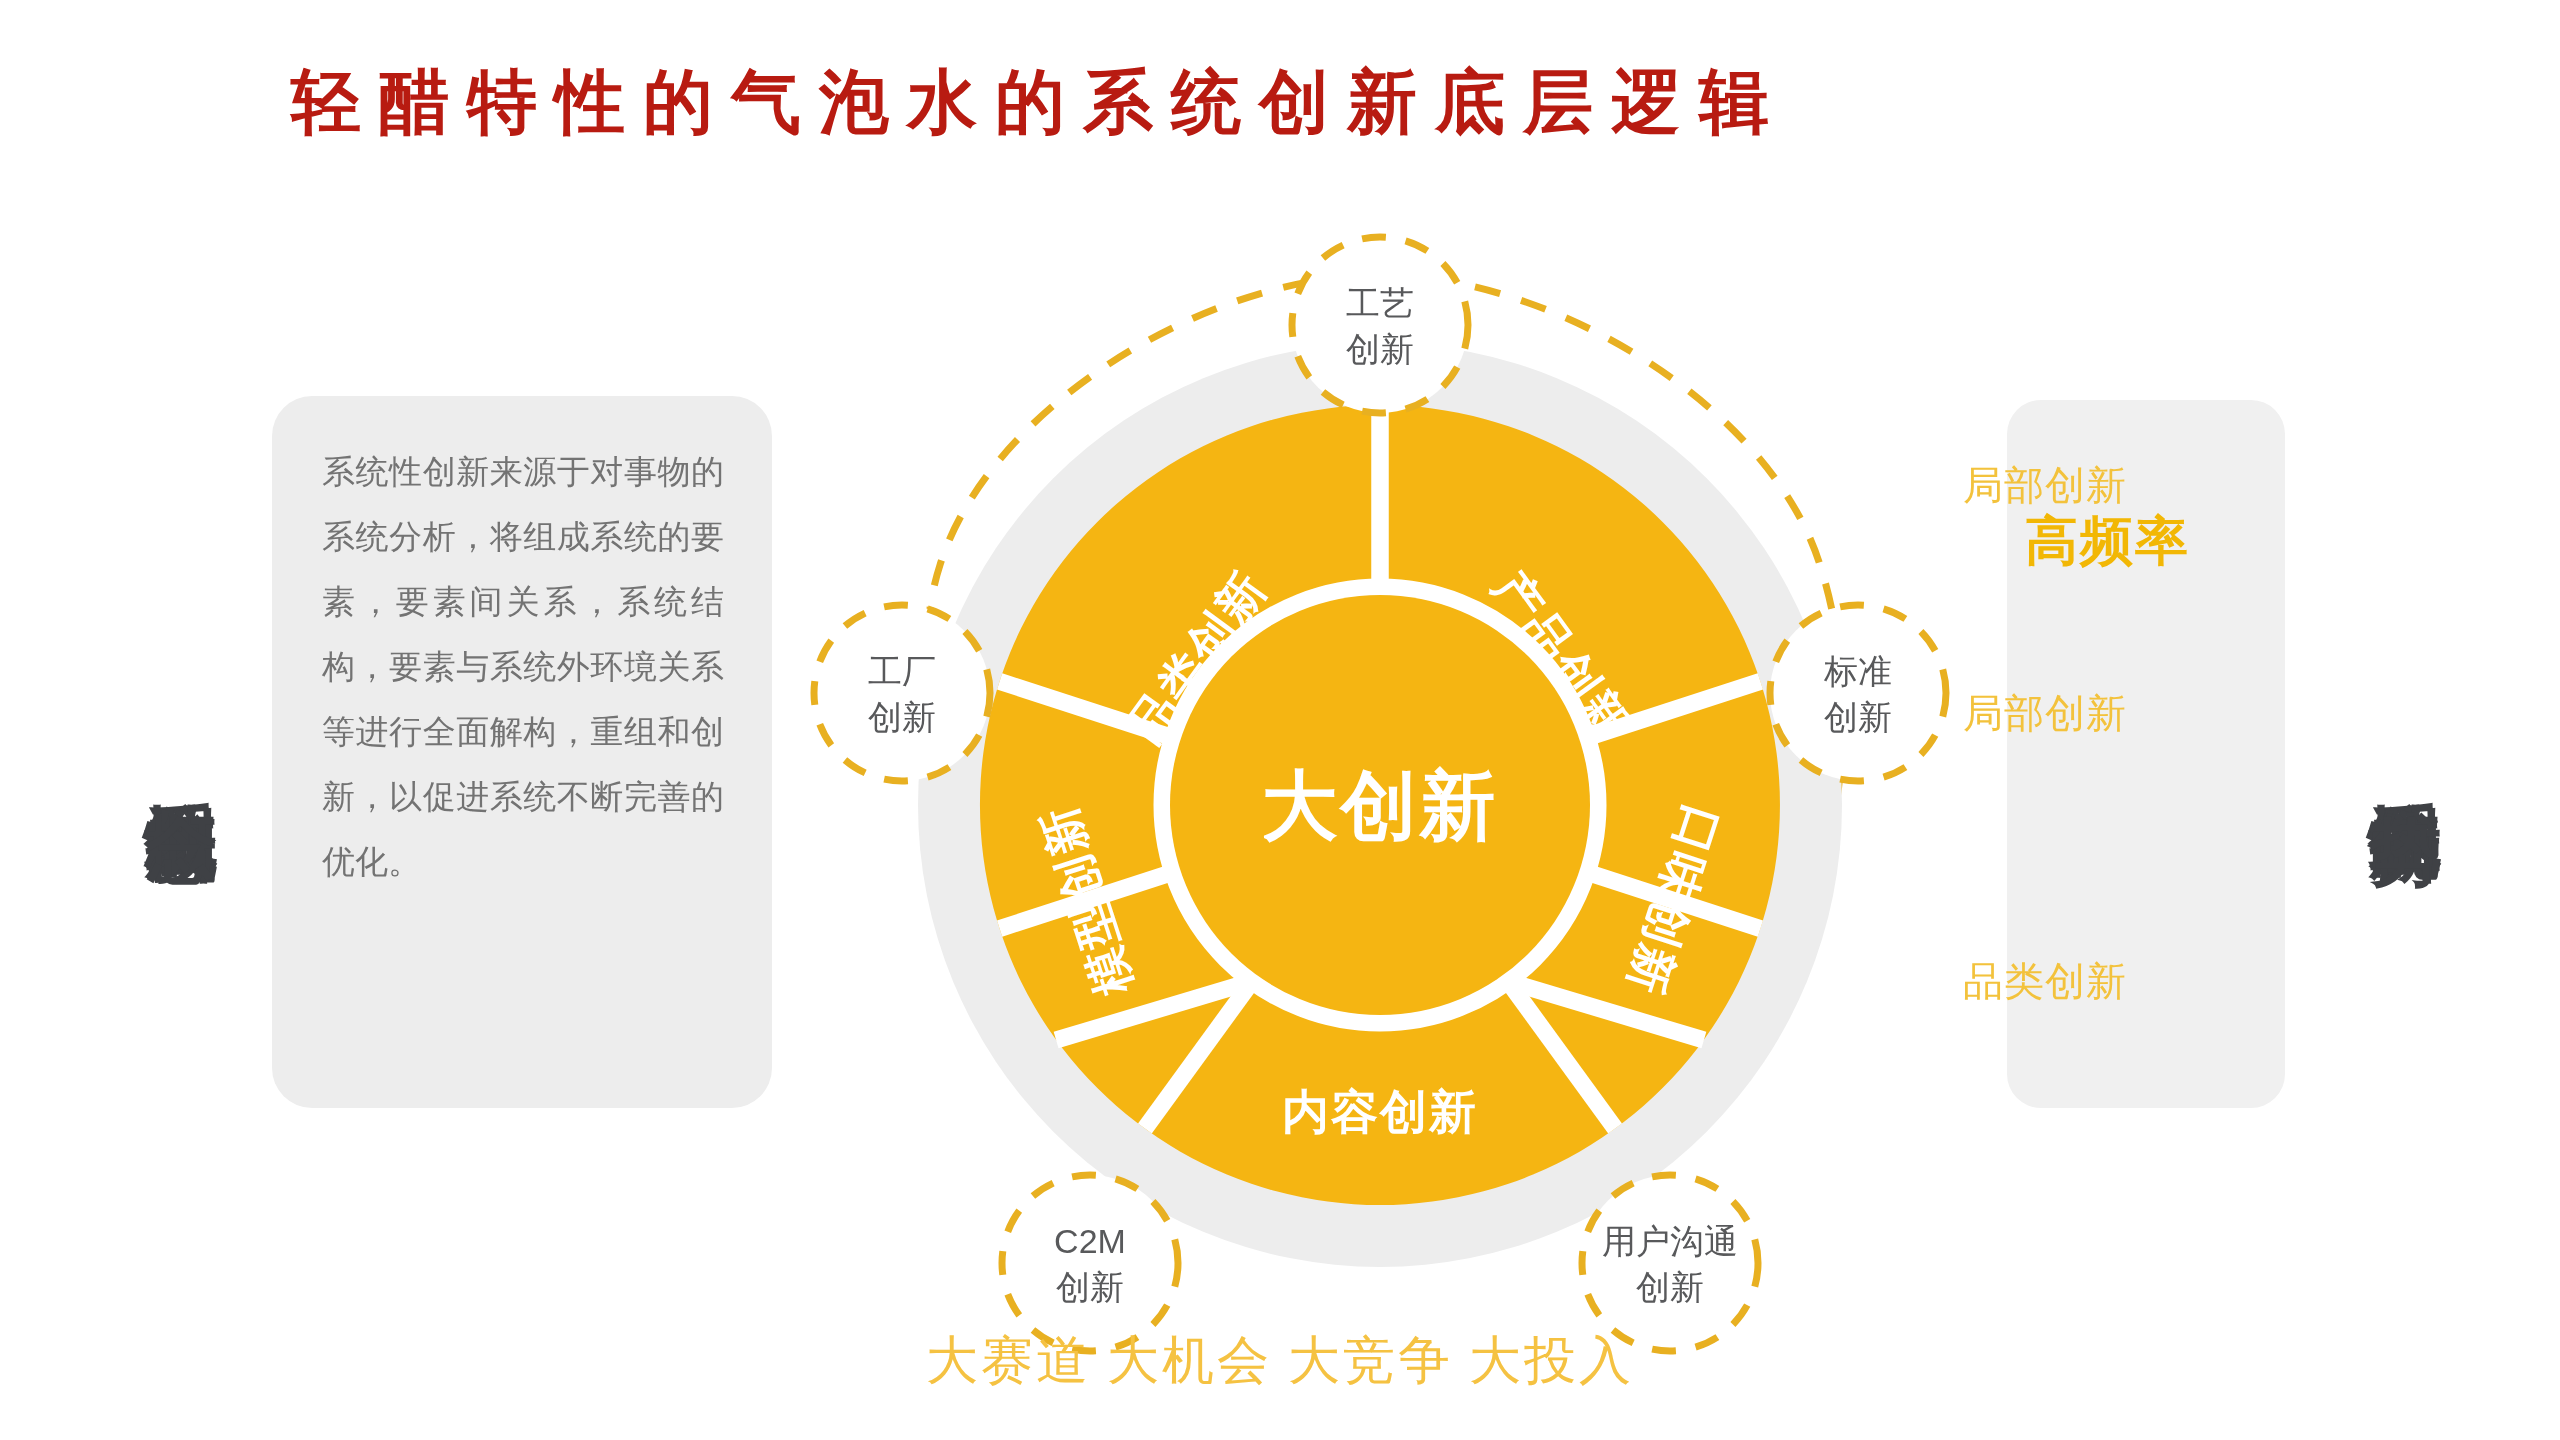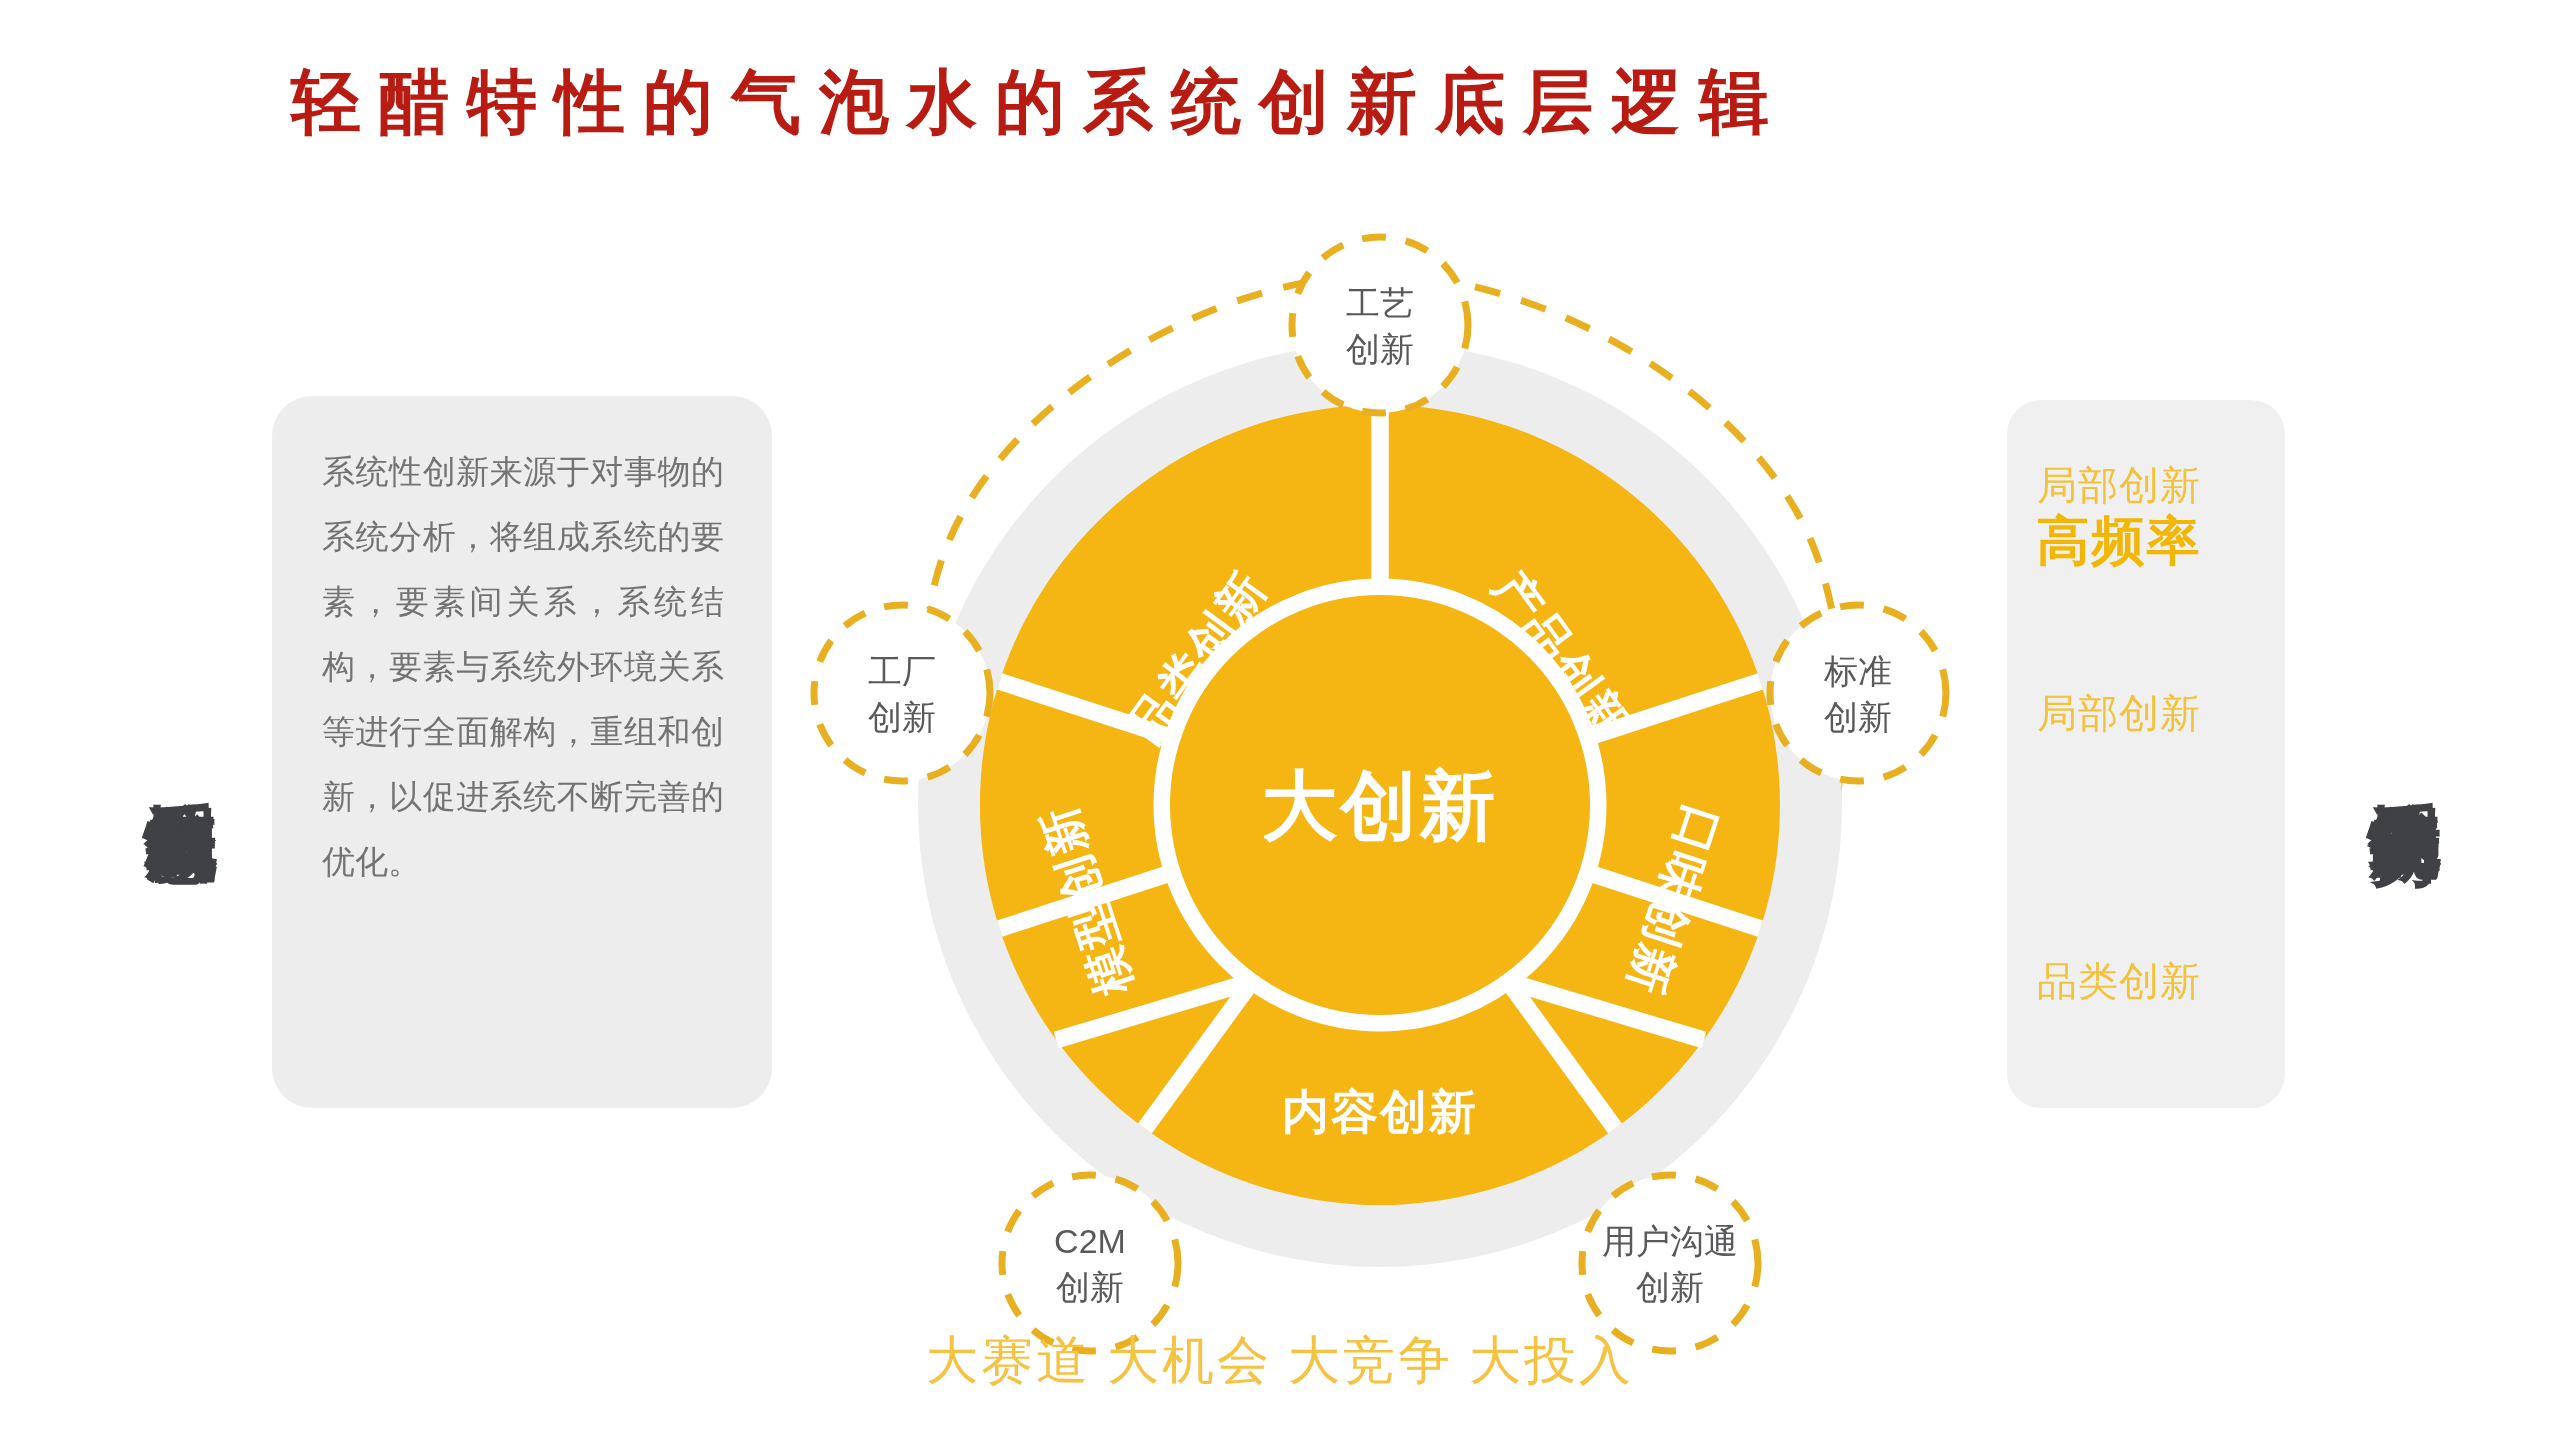--- a/index.html
+++ b/index.html
@@ -75,38 +75,39 @@
     position: absolute;
     left: 2007px;
     top: 400px;
     width: 278px;
     height: 708px;
     background: #F0F0F0;
     border-radius: 34px;
   }
   .adv-group {
     position: absolute;
-    left: 1974px;
+    left: 1900px;
     width: 290px;
     text-align: center;
   }
   .adv-group .small {
     font-family: "Liberation Serif", "DejaVu Serif", serif;
     font-size: 40px;
     line-height: 48px;
     color: #F3C23C;
     letter-spacing: 1px;
   }
   .adv-group .big {
     font-family: "Liberation Serif", "DejaVu Serif", serif;
     font-weight: bold;
     font-size: 53px;
     line-height: 62px;
     color: #F2B705;
     letter-spacing: 2px;
+    text-align: right;
   }
   #adv-0 { top: 462px; }
   #adv-1 { top: 690px; }
   #adv-2 { top: 958px; }
 
   #right-vertical-label {
     position: absolute;
     left: 2352px;
     top: 400px;
     width: 96px;

